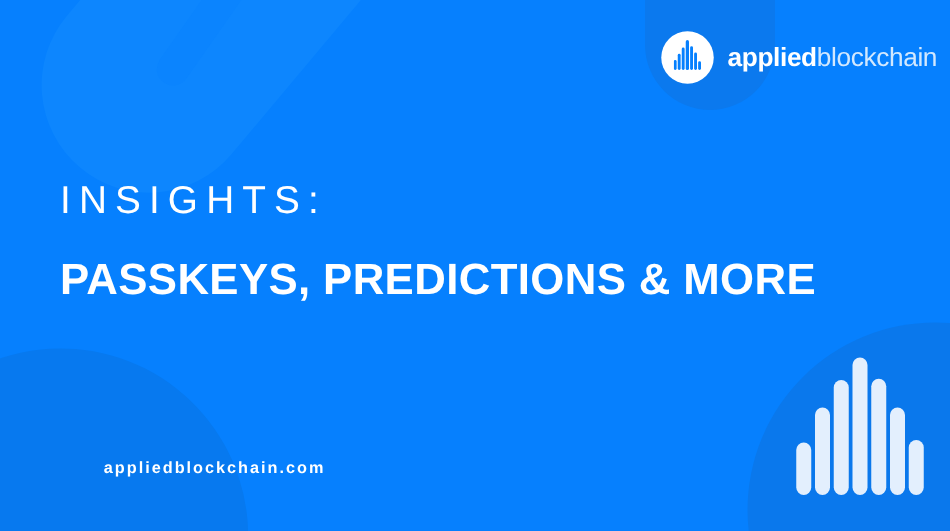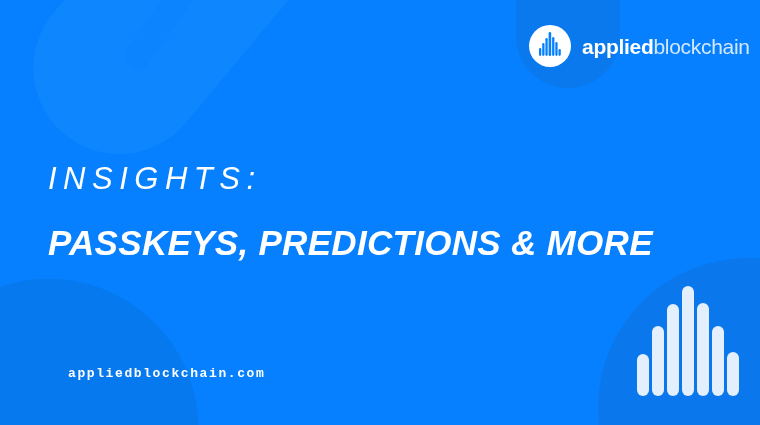--- a/index.html
+++ b/index.html
@@ -82,21 +82,21 @@
     letter-spacing:-0.3px;
     white-space:nowrap;
     line-height:1;
   }
   .logo-word .w-bold   { font-weight:700; color:#FFFFFF; }
   .logo-word .w-light  { font-weight:400; color:#FFFFFF; opacity:.82; }
 
   
   #headline-block {
     position:absolute;
-    left:48px; top:163px;font-style:italic;
+    left:48px; top:144px;
   }
   #eyebrow {
     font-size:31px;
     font-weight:400;
     letter-spacing:6.5px;
     color:#FFFFFF;
     line-height:1.05;
   }
   #headline {
     margin-top:28px;
@@ -104,26 +104,25 @@
     font-weight:700;
     letter-spacing:0.3px;
     color:#FFFFFF;
     line-height:1.1;
     white-space:nowrap;
   }
 
   
   #site-url {
     position:absolute;
-    left:68px; top:366px;
+    left:83px; top:366px;
     font-size:13px;
     font-weight:700;
     letter-spacing:1.6px;
     color:#FFFFFF;
-    font-family:Liberation Mono, monospace;
   }
 
   
   #bar-graphic {
     position:absolute;
     left:637px; top:286px;
     width:101px; height:110px;
   }
   #bar-graphic .gbar {
     position:absolute;

